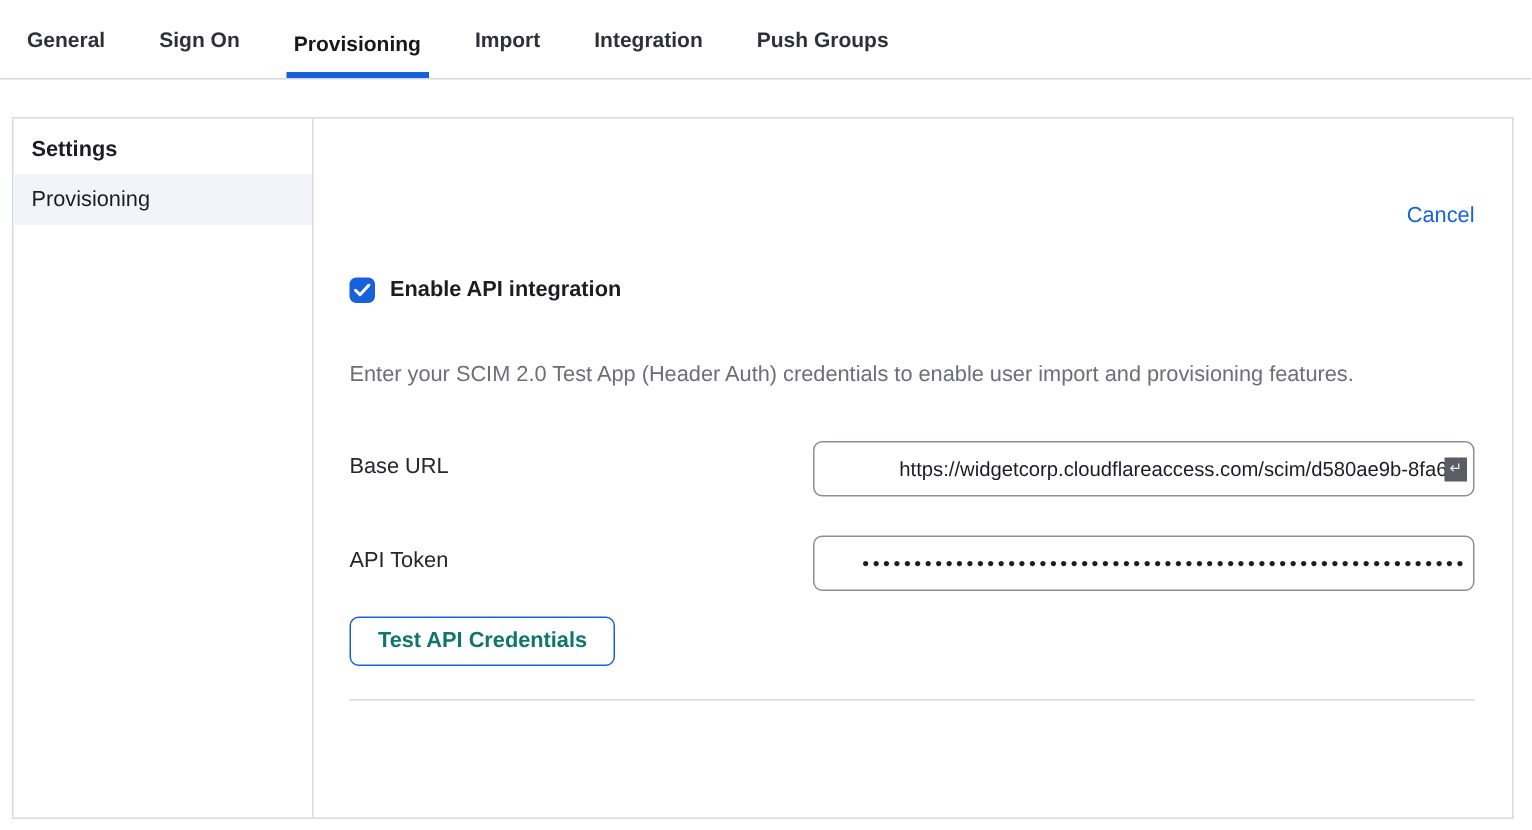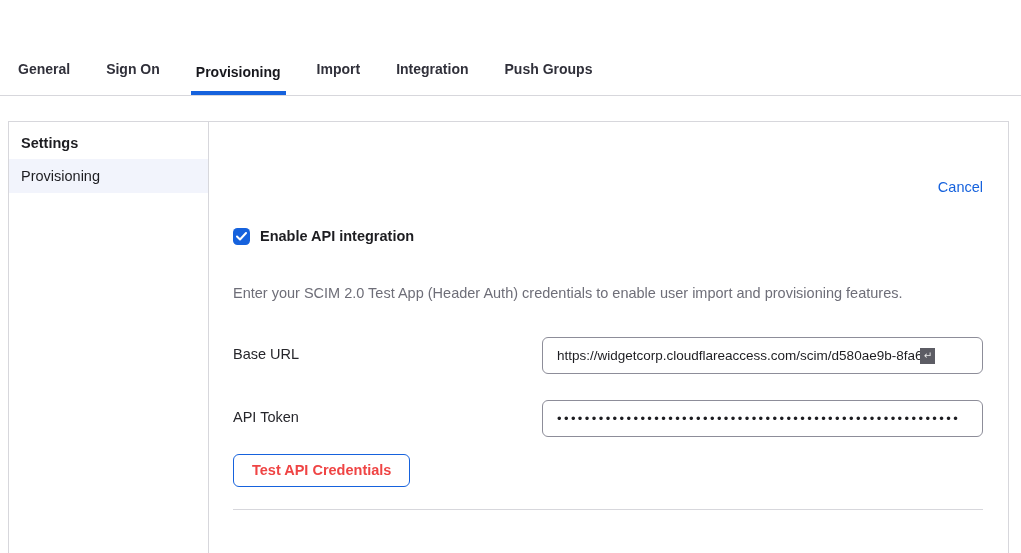--- a/index.html
+++ b/index.html
@@ -6,21 +6,20 @@
   html, body { width: 1021px; height: 553px; background: #fff; overflow: hidden; }
   body { font-family: "Liberation Sans", "DejaVu Sans", sans-serif; color: #1d1d21; }
 
   
   .tabbar {
     display: flex;
     align-items: flex-end;
     padding: 18px 0 0 13px;
     border-bottom: 1px solid #d7d7dc;
     gap: 26px;
-    margin-top: 43px;
   }
   .tab {
     font-size: 14px;
     font-weight: 600;
     color: #30303a;
     padding: 0 5px 14px 5px;
     border-bottom: 4px solid transparent;
     cursor: pointer;
     white-space: nowrap;
   }
@@ -120,20 +119,21 @@
     border-radius: 6px;
     background: #fff;
     display: flex;
     align-items: center;
     padding: 0 4px 0 14px;
     font-size: 13.5px;
     color: #1d1d21;
     white-space: nowrap;
     overflow: hidden;
     cursor: text;
+    justify-content: flex-end;
   }
   .input-text { overflow: hidden; white-space: nowrap; }
   .cursor-block {
     display: inline-flex;
     align-items: center;
     justify-content: center;
     width: 15px;
     height: 16px;
     background: #5c5c64;
     color: #e8e8e8;
@@ -149,21 +149,21 @@
     color: #1d1d21;
   }
 
   .test-btn-row { margin-top: 17px; }
   .test-btn {
     display: inline-block;
     padding: 7px 18px 8px 18px;
     background: #fff;
     border: 1px solid #1662dd;
     border-radius: 6px;
-    color: #ef4444;
+    color: #0f766e;
     font-size: 14.5px;
     font-weight: 700;
     cursor: pointer;
   }
 
   .divider { margin-top: 22px; border-top: 1px solid #d7d7dc; height: 0; }
 
   .save-row { margin-top: 18px; text-align: right; }
   .save-btn {
     display: inline-block;

